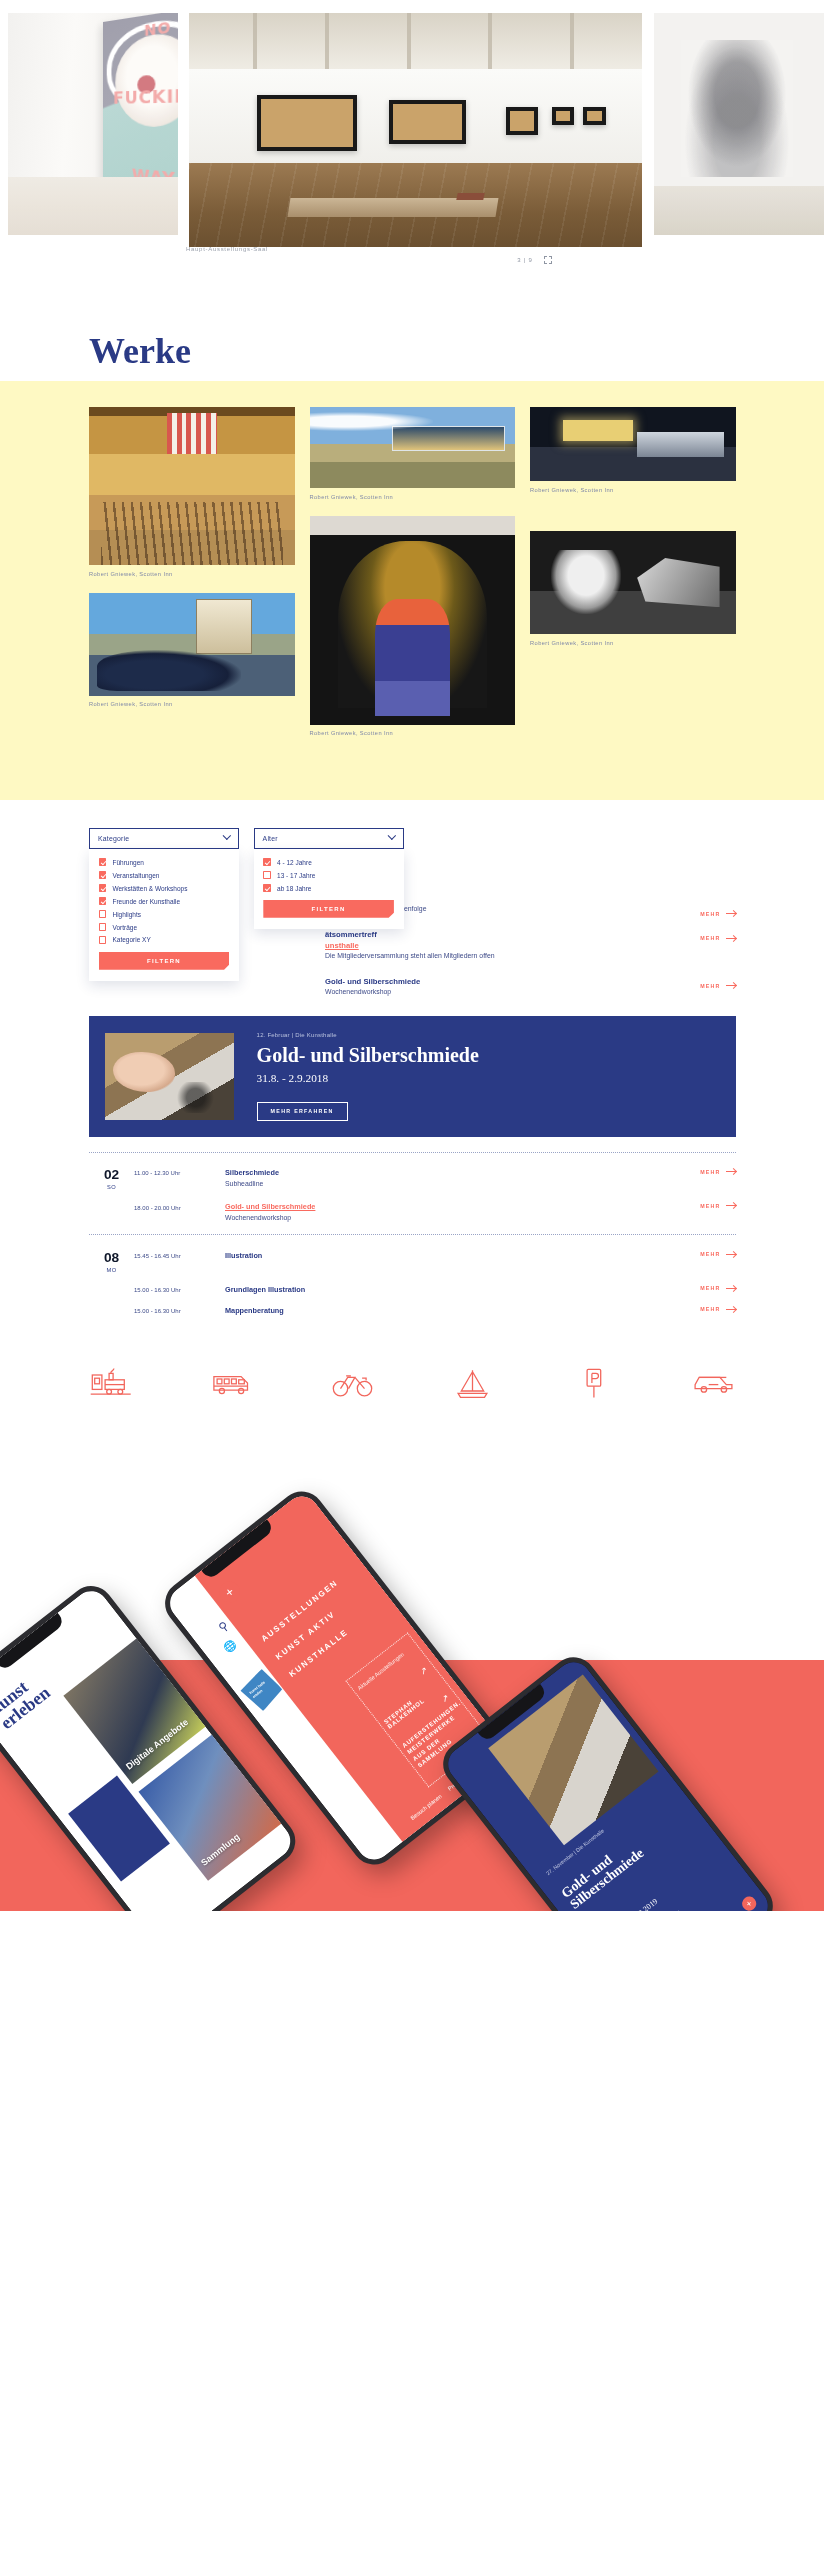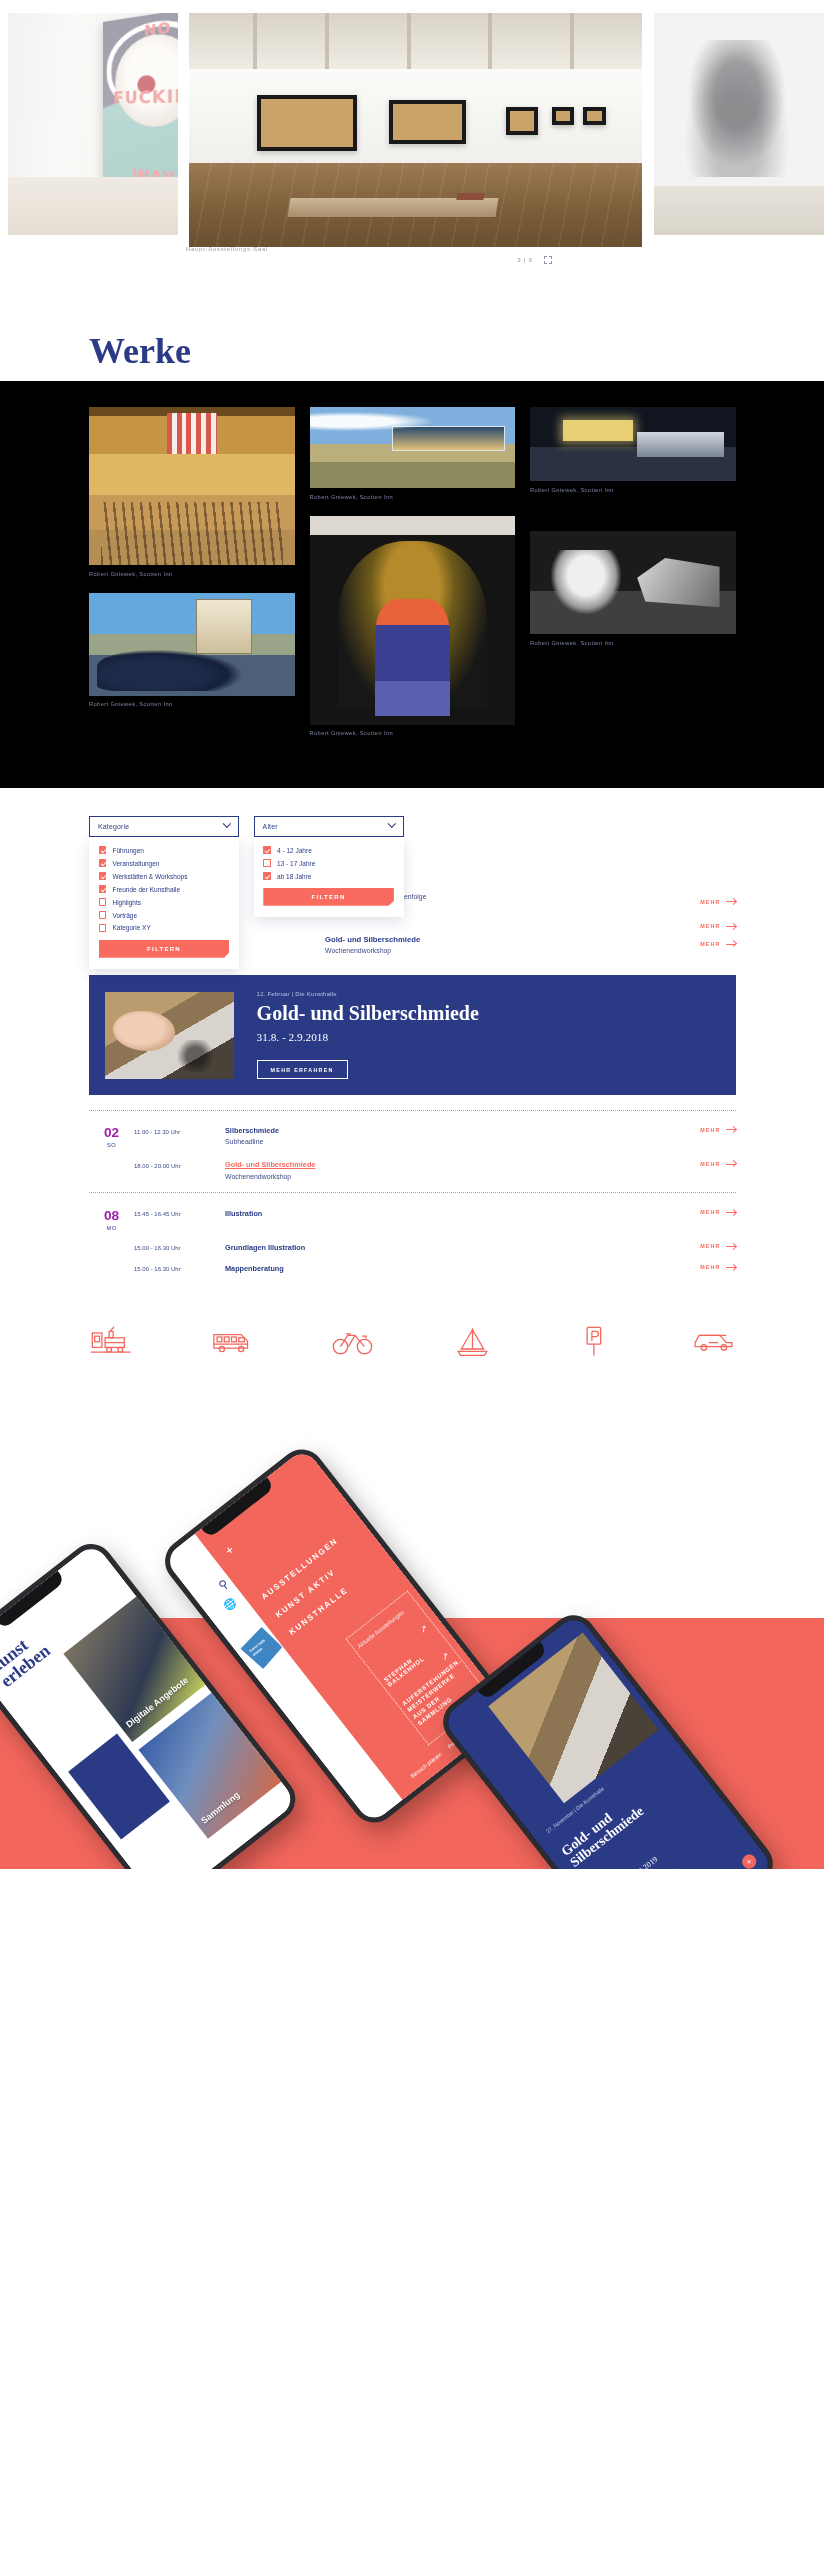--- a/index.html
+++ b/index.html
@@ -148,21 +148,21 @@
   .expand-icon { display: inline-block; width: 8px; height: 8px; position: relative; }
   .expand-icon i {
     position: absolute; width: 3.2px; height: 3.2px; border: 1px solid #8f96a3;
   }
   .expand-icon i:nth-child(1){ left:0; top:0; border-right:0; border-bottom:0; }
   .expand-icon i:nth-child(2){ right:0; top:0; border-left:0; border-bottom:0; }
   .expand-icon i:nth-child(3){ left:0; bottom:0; border-right:0; border-top:0; }
   .expand-icon i:nth-child(4){ right:0; bottom:0; border-left:0; border-top:0; }
 
   
-  .werke { background: #000000; padding: 0 0 36px 0; margin-top: 22.6px; }
+  .werke { background: #fef9c3; padding: 0 0 48px 0; margin-top: 22.6px; }
   .werke-head {
     background: #ffffff; padding: 34px 0 0 89px;
   }
   .werke-title {
     font-family: "Liberation Serif", serif;
     font-size: 36px; color: #2a3a85; line-height: 1.1;
     padding-bottom: 9.7px;
   }
   .werke-grid {
     width: 647px; margin: 0 auto; padding-top: 26px;
@@ -323,21 +323,21 @@
     font-size: 5.3px; letter-spacing: 1.3px; font-weight: 700;
     padding: 5.7px 13px;
   }
 
   
   .daylist { margin-top: 14.6px; }
   .dayrow { border-top: 1.1px dotted #9aa4c6; padding: 11.3px 0 4.9px 0; }
   .dayrow:first-child { border-top: 1.1px dotted #9aa4c6; }
   .sched-row { display:flex; align-items:flex-start; position: relative; padding: 4px 0 8px 0; }
   .daynum { width: 45px; flex:0 0 45px; text-align:center; }
-  .daynum .n { font-size: 13.7px; font-weight: 700; color:#a21caf; line-height:1; }
+  .daynum .n { font-size: 13.7px; font-weight: 700; color:#0f172a; line-height:1; }
   .daynum .d { font-size: 5.7px; color:#2a3a85; letter-spacing:0.4px; margin-top: 2.4px; }
   .time { width: 91px; flex:0 0 91px; font-size: 6px; color:#3d4a88; padding-top: 2.4px; }
   .sched-texts { flex:1 1 auto; }
   .sched-title { font-size: 7.3px; font-weight:700; color:#2a3a85; }
   .sched-title.coral { color:#f96a5f; text-decoration: underline; }
   .sched-sub { font-size: 6.9px; color:#3d4a88; margin-top: 3.2px; }
   .sched-mehr { position:absolute; right:0; top: 4px; }
 
   
   .transport { width: 647px; margin: 39px auto 0 auto; display:flex; justify-content: space-between; align-items:center; }
@@ -617,20 +617,25 @@
           <div class="ev-texts">
             <div class="ev-sub">Plätze werden in der Reihenfolge</div>
           </div>
           <div class="mehr">
             <span>MEHR</span>
             <span class="arrow-r"></span>
           </div>
         </div>
 
         <div class="ev-row">
+          <div class="ev-texts">
+            <div class="ev-title">ätsommertreff</div>
+            <div class="ev-title coral">unsthalle</div>
+            <div class="ev-sub">Die Mitgliederversammlung steht allen Mitgliedern offen</div>
+          </div>
           <div class="mehr">
             <span>MEHR</span>
             <span class="arrow-r"></span>
           </div>
         </div>
 
         <div class="ev-row">
           <div class="ev-texts">
             <div class="ev-title">Gold- und Silberschmiede</div>
             <div class="ev-sub">Wochenendworkshop</div>

